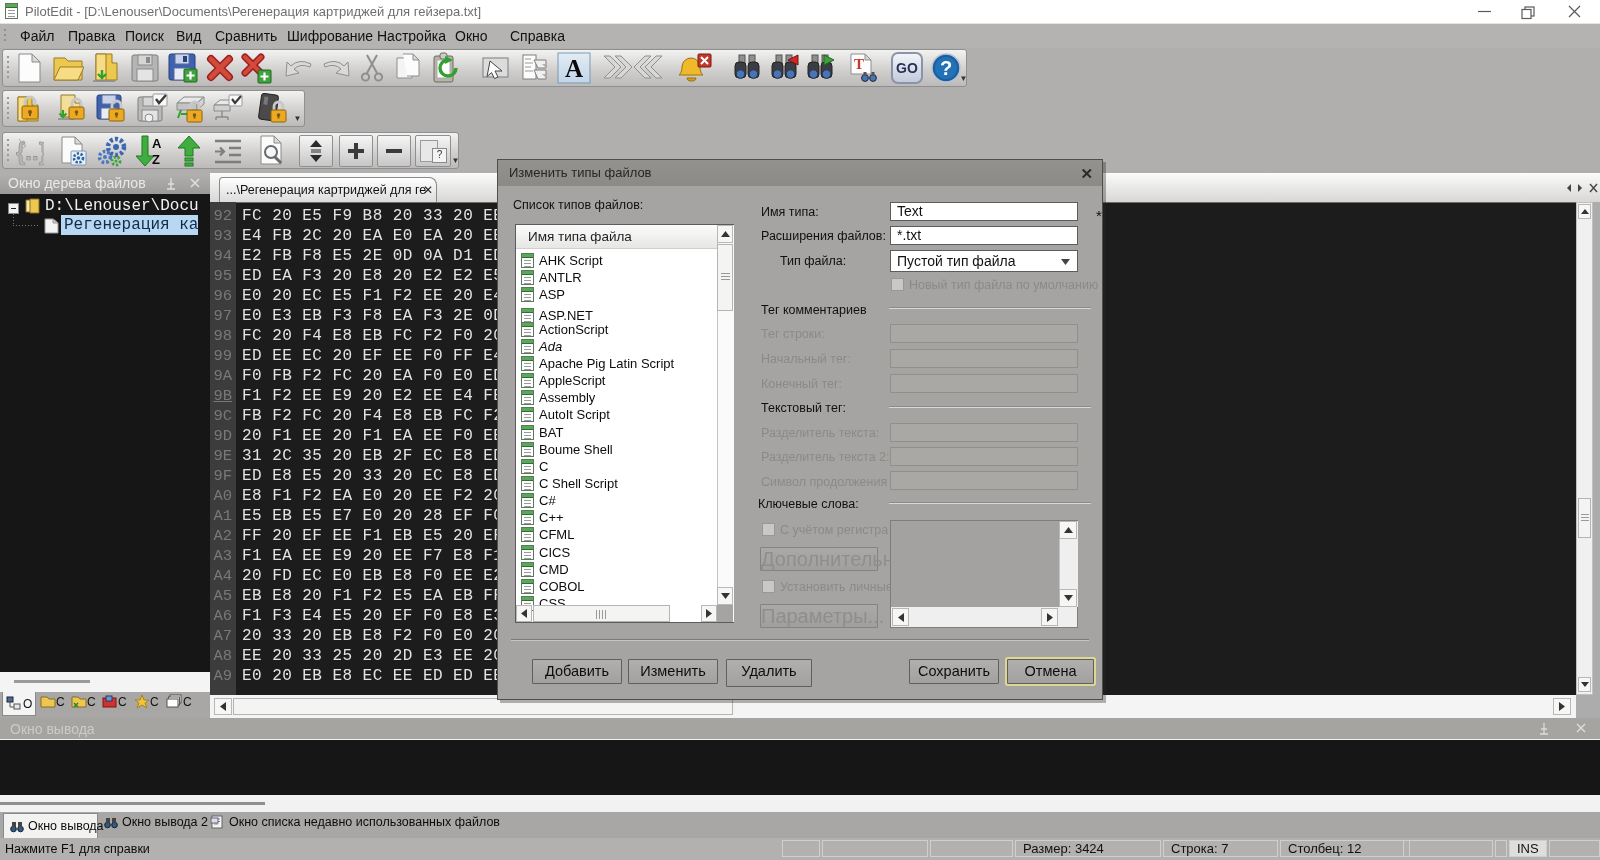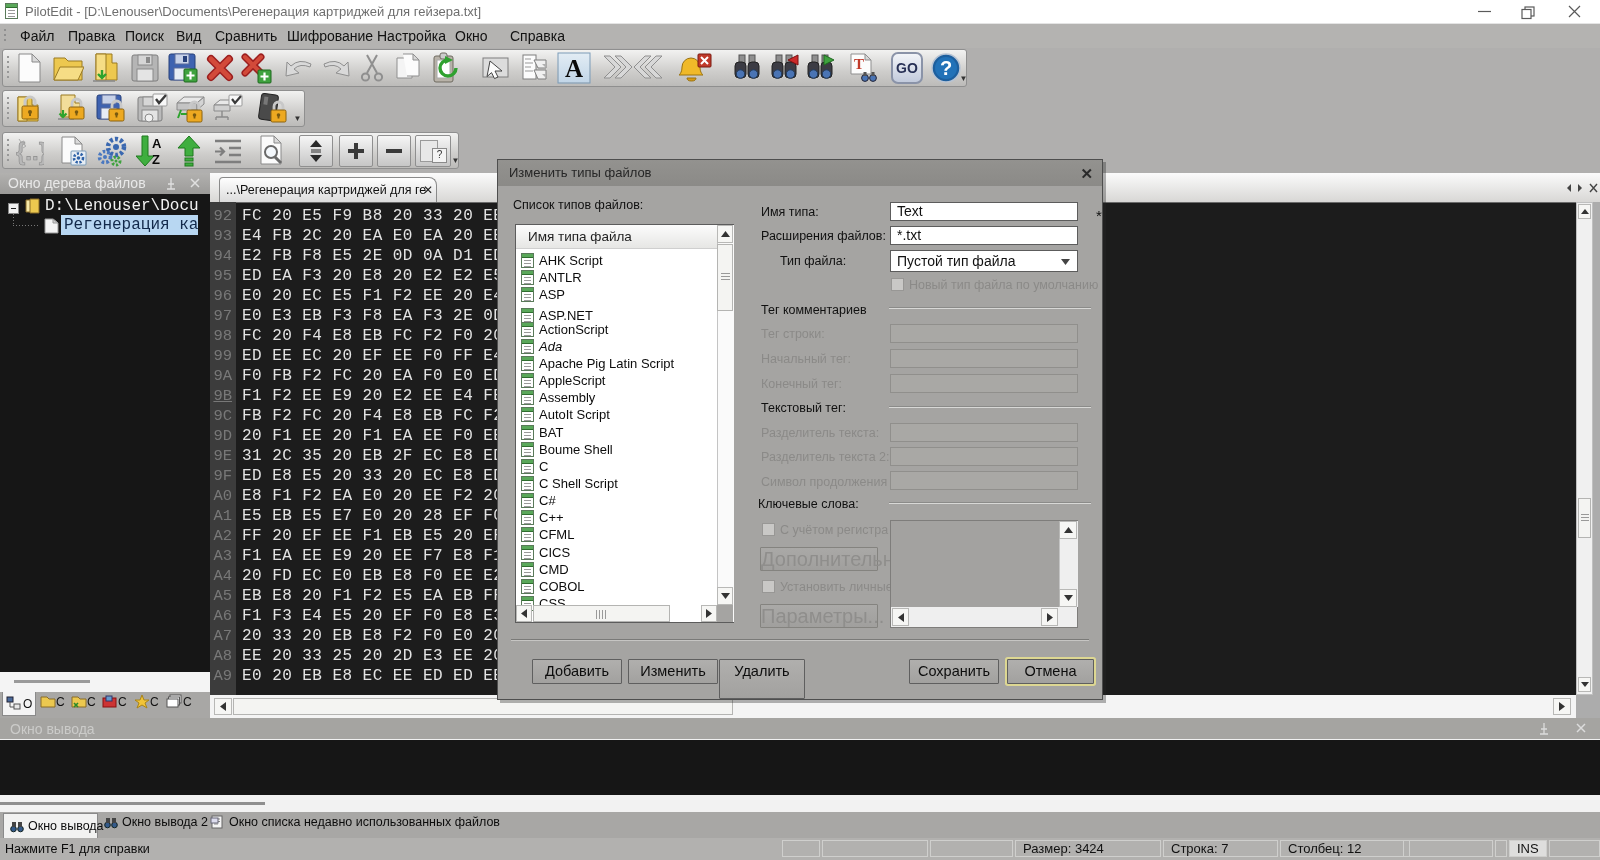--- a/index.html
+++ b/index.html
@@ -776,16 +776,16 @@
       </div>
     <div class="sbtn" style="left:150px;top:87px;width:17px;height:18px;">
         <svg width="6" height="9">
           <path d="M6 4.5 L0 0 L0 9 Z" fill="#333"></path>
         </svg>
       </div>
   </div>
   <div class="dsep" style="left:13px;top:479px;width:578px;background:#c6c5c3;border-top:1px solid #7a7a78;"></div>
   <div class="dbtn" style="left:34px;top:499px;width:90px;height:25px;line-height:23px;">Добавить</div>
   <div class="dbtn" style="left:130px;top:499px;width:90px;height:25px;line-height:23px;">Изменить</div>
-  <div class="dbtn" style="left:221px;top:499px;width:86px;height:40px;line-height:23px;">Удалить</div>
+  <div class="dbtn" style="left:228px;top:499px;width:86px;height:28px;line-height:23px;">Удалить</div>
   <div class="dbtn" style="left:411px;top:499px;width:90px;height:25px;line-height:23px;">Сохранить</div>
   <div class="dbtn" style="left:509px;top:499px;width:87px;height:25px;line-height:23px;box-shadow:0 0 0 2px #ddd792;">Отмена</div>
 </div>
 
 </body></html>

